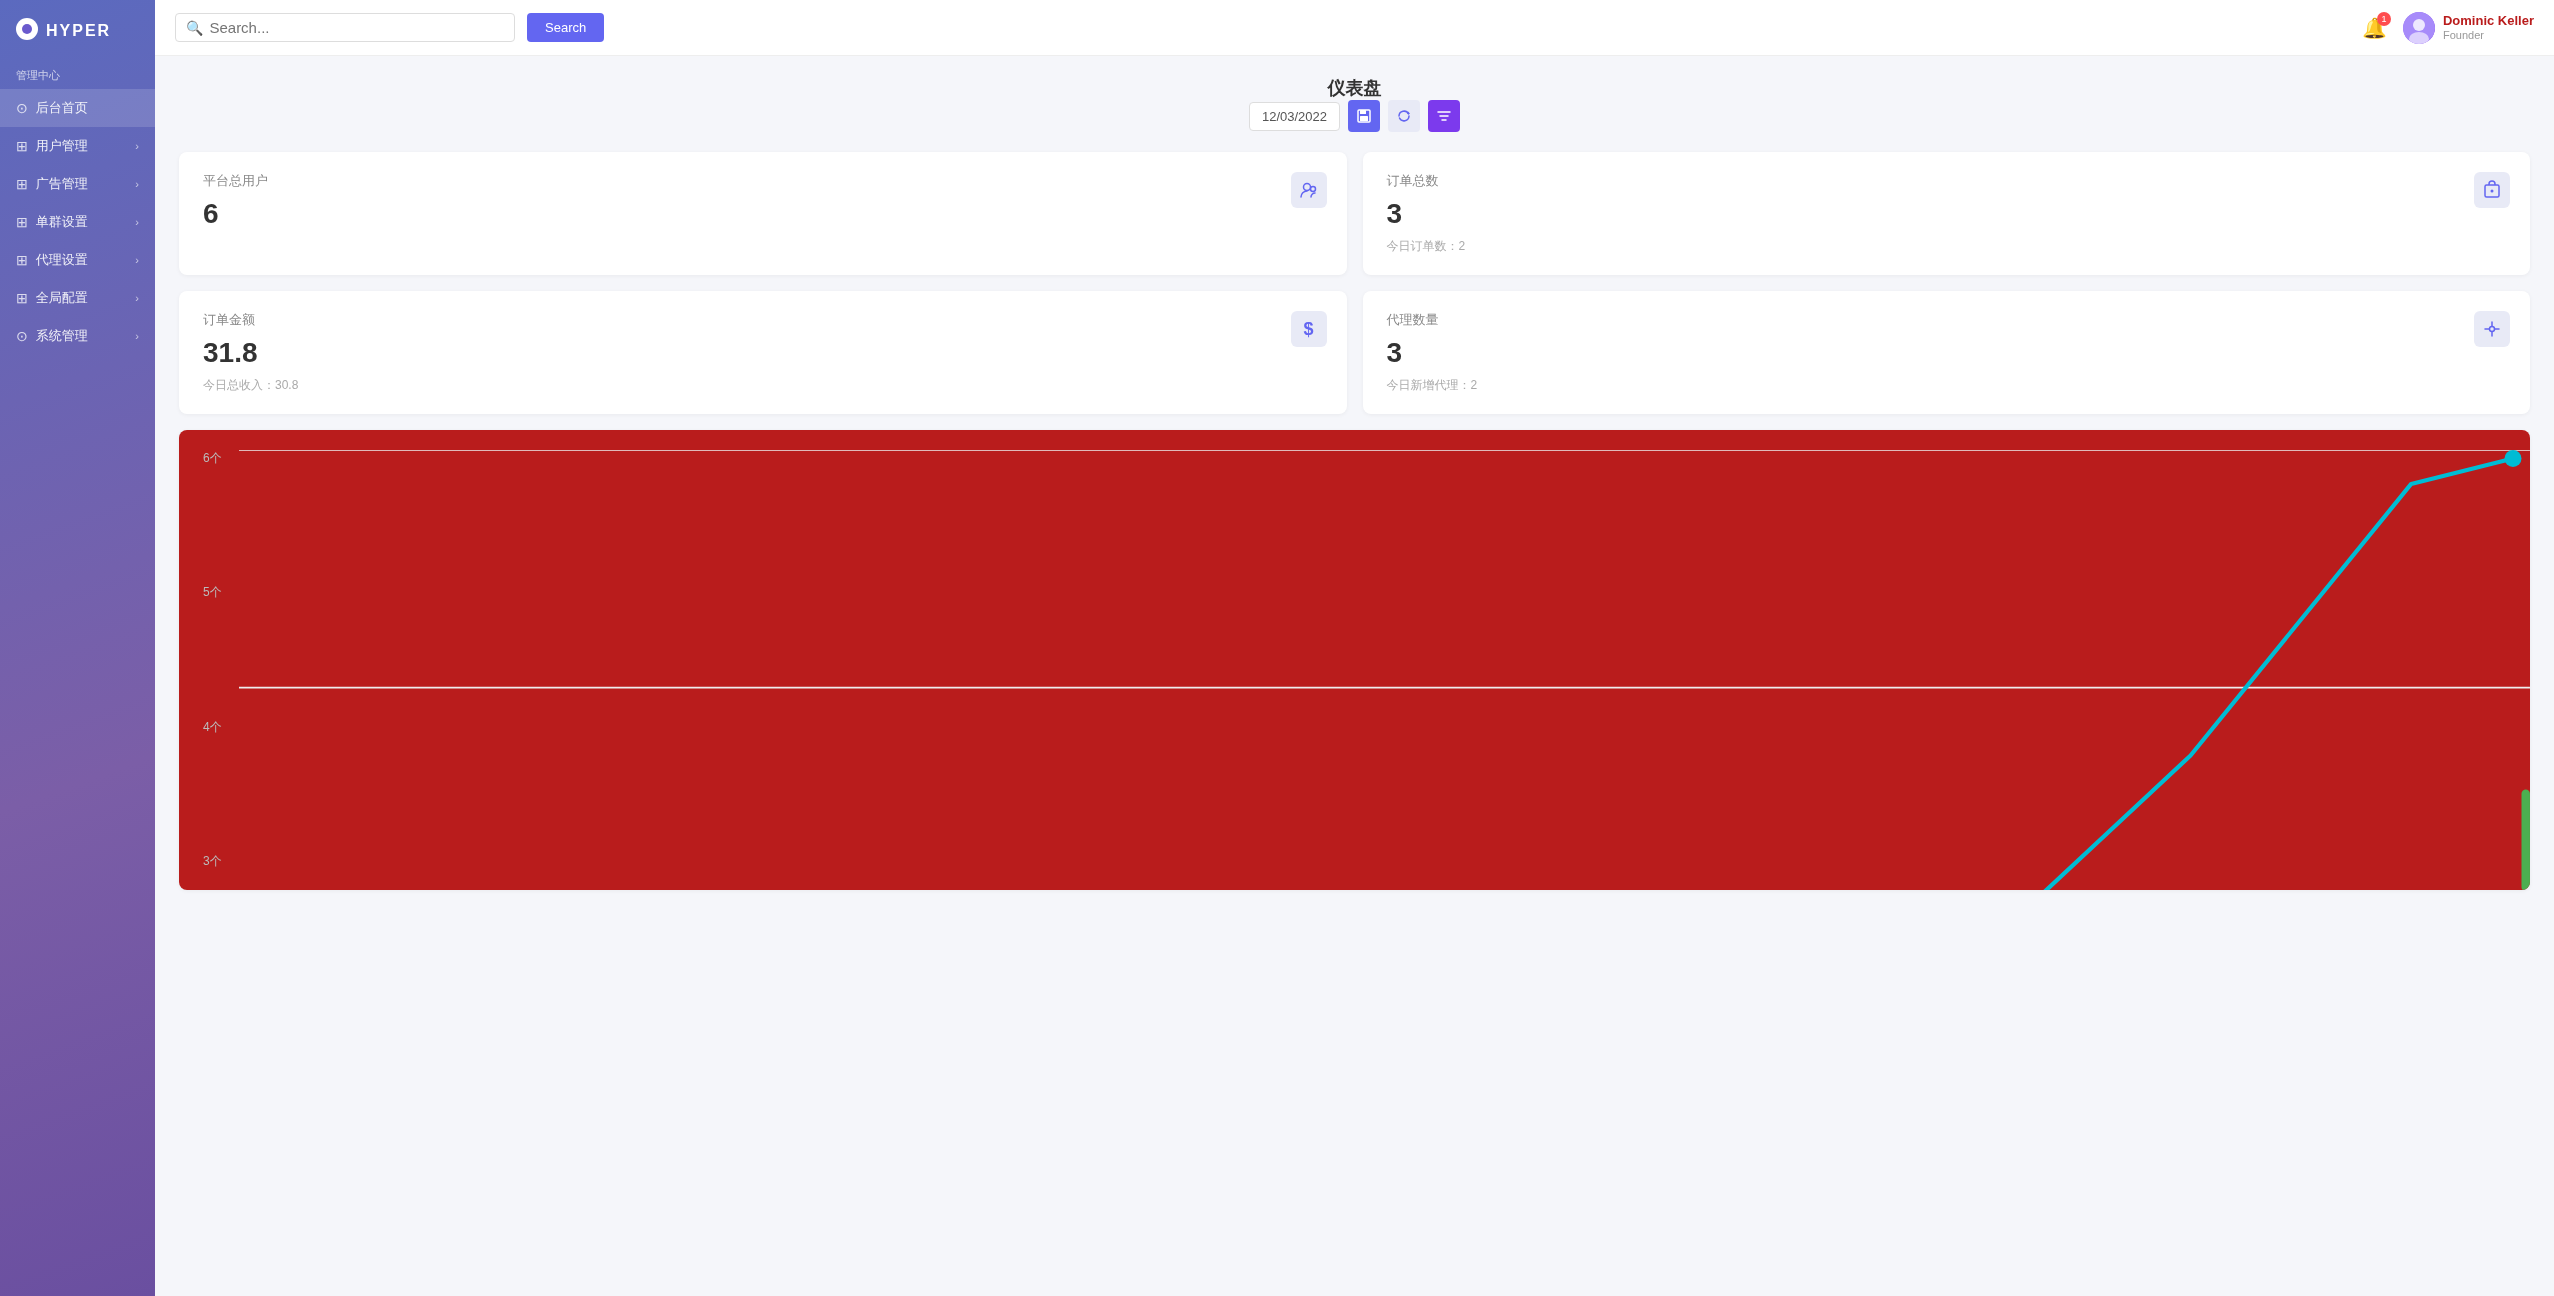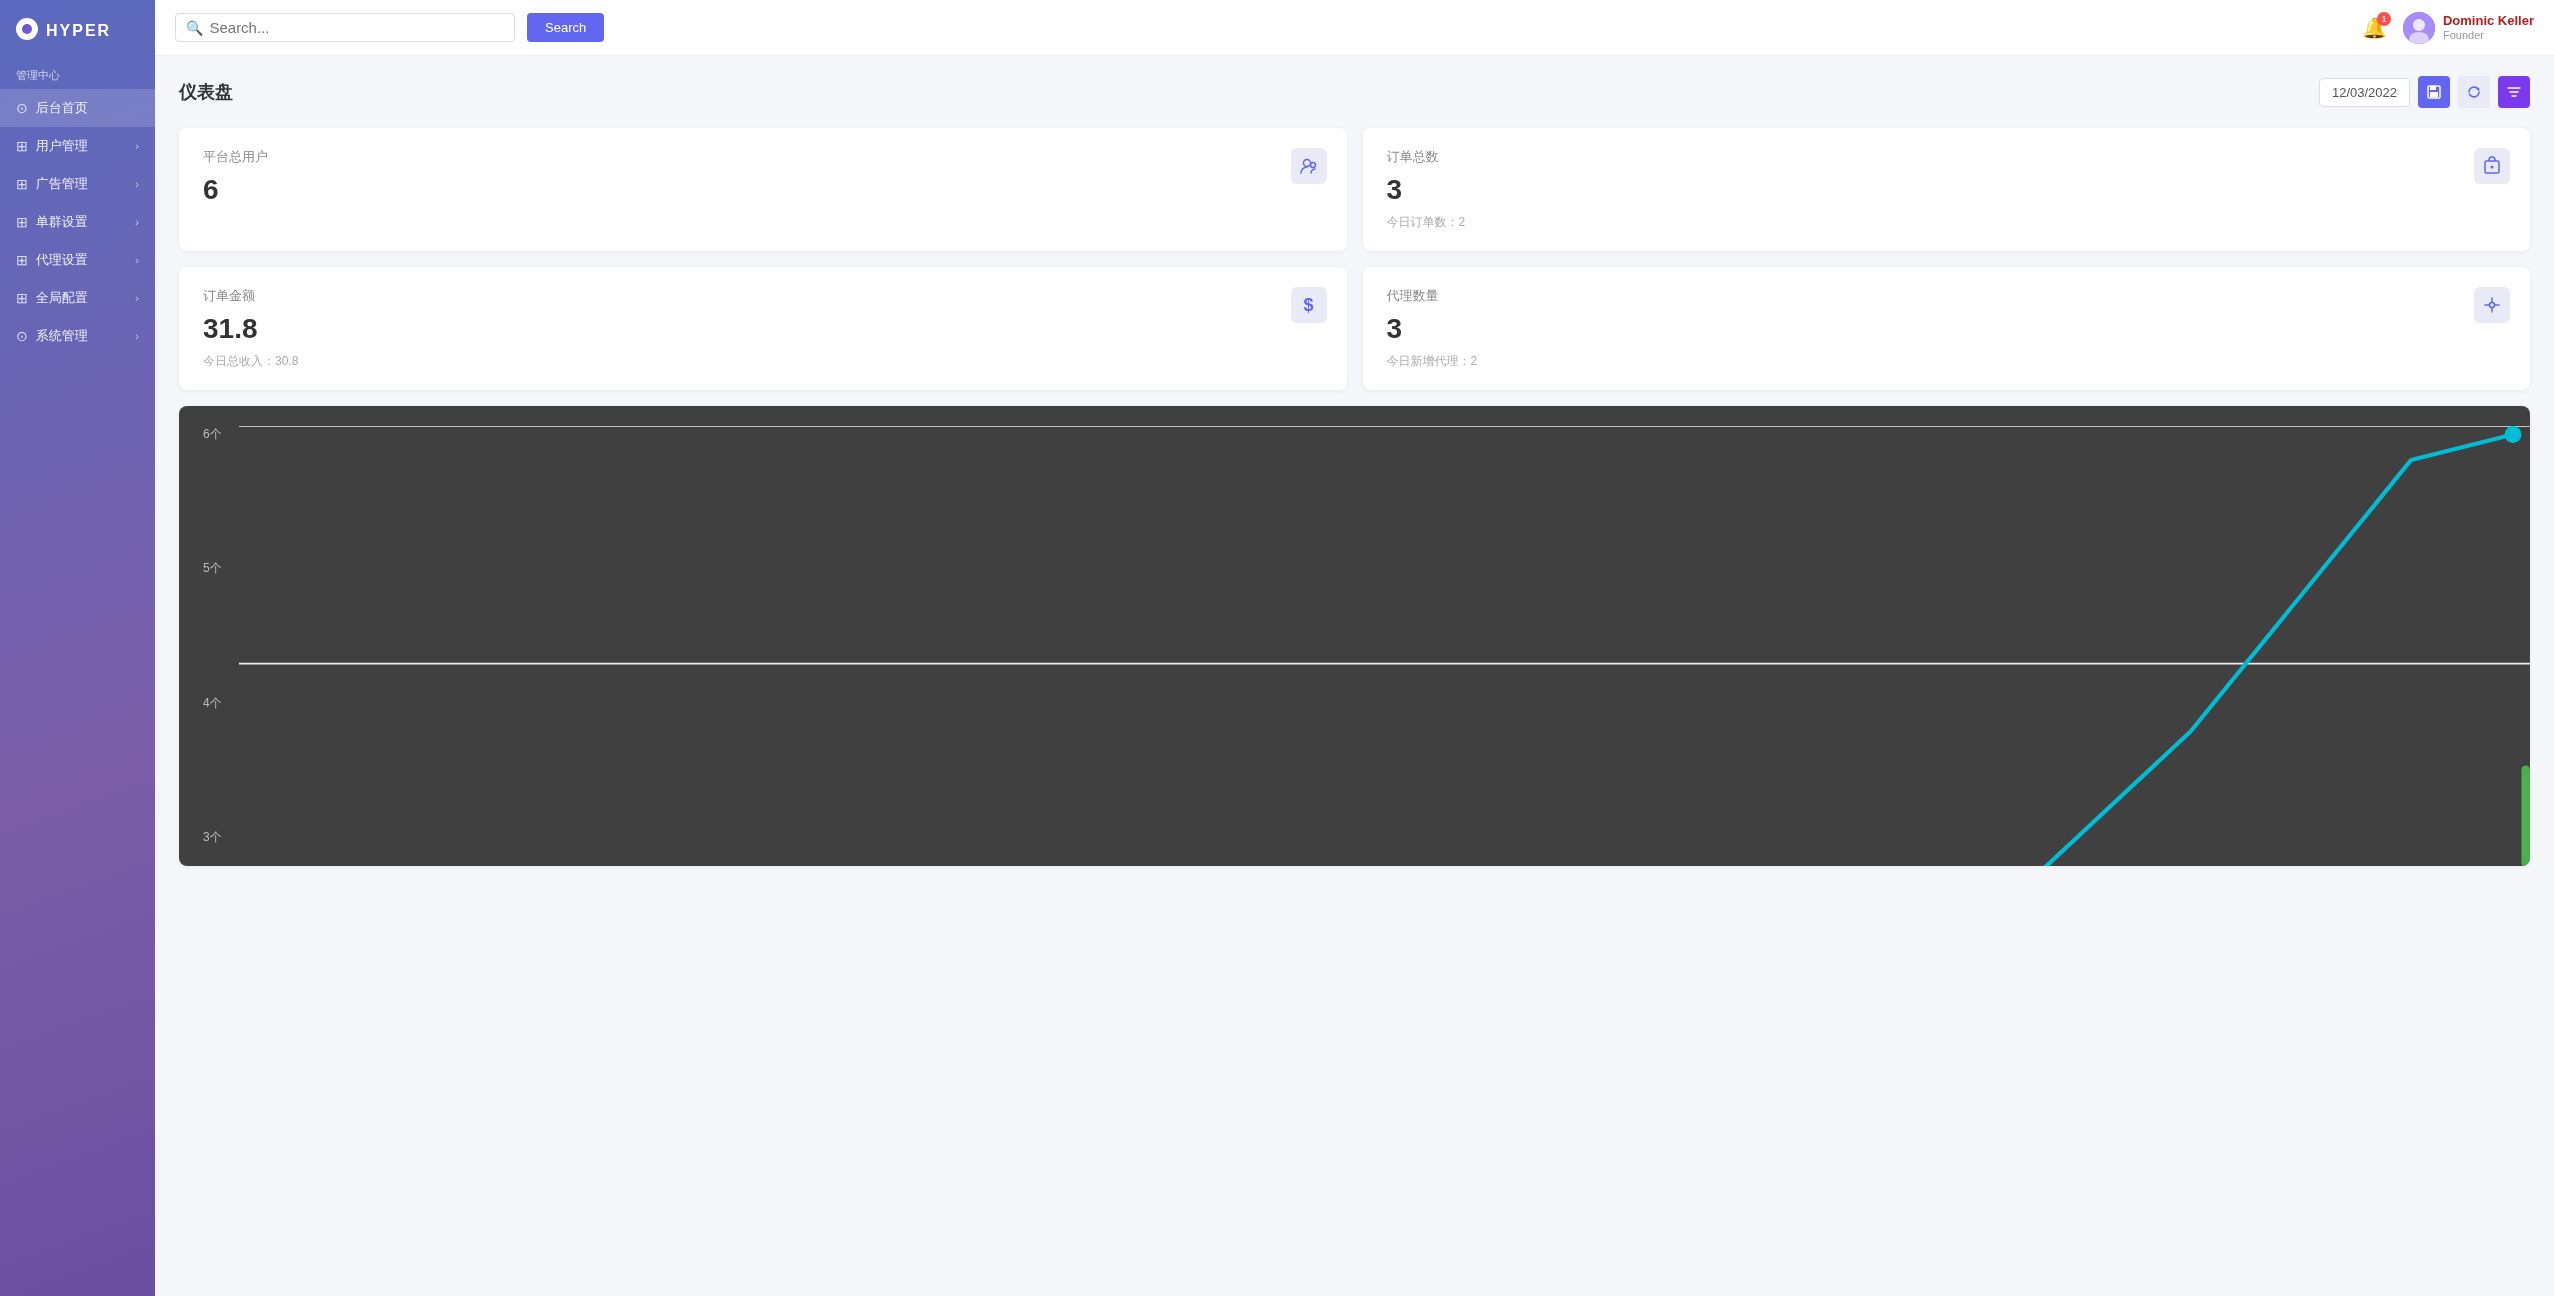--- a/index.html
+++ b/index.html
@@ -144,22 +144,23 @@
       flex: 1;
       overflow-y: auto;
       padding: 20px 24px;
       background: #f5f6fa;
     }
 
     
     .page-header {
       display: flex;
       align-items: center;
-      justify-content: space-between;
+      justify-content: center;
       margin-bottom: 20px;
+      flex-direction: column;
     }
     .page-title {
       font-size: 18px;
       font-weight: 600;
       color: #333;
     }
     .page-actions {
       display: flex;
       align-items: center;
       gap: 8px;
@@ -210,21 +211,21 @@
       display: flex; align-items: center; justify-content: center;
       color: #6366f1;
       font-size: 18px;
     }
     .stat-label { font-size: 13px; color: #888; }
     .stat-value { font-size: 28px; font-weight: 600; color: #333; }
     .stat-sub { font-size: 12px; color: #aaa; }
 
     
     .chart-card {
-      background: #404040;
+      background: #b91c1c;
       border-radius: 8px;
       padding: 20px 24px;
       box-shadow: 0 1px 4px rgba(0,0,0,0.05);
       min-height: 460px;
       position: relative;
       overflow: hidden;
     }
     .chart-y-labels {
       position: absolute;
       left: 24px;

